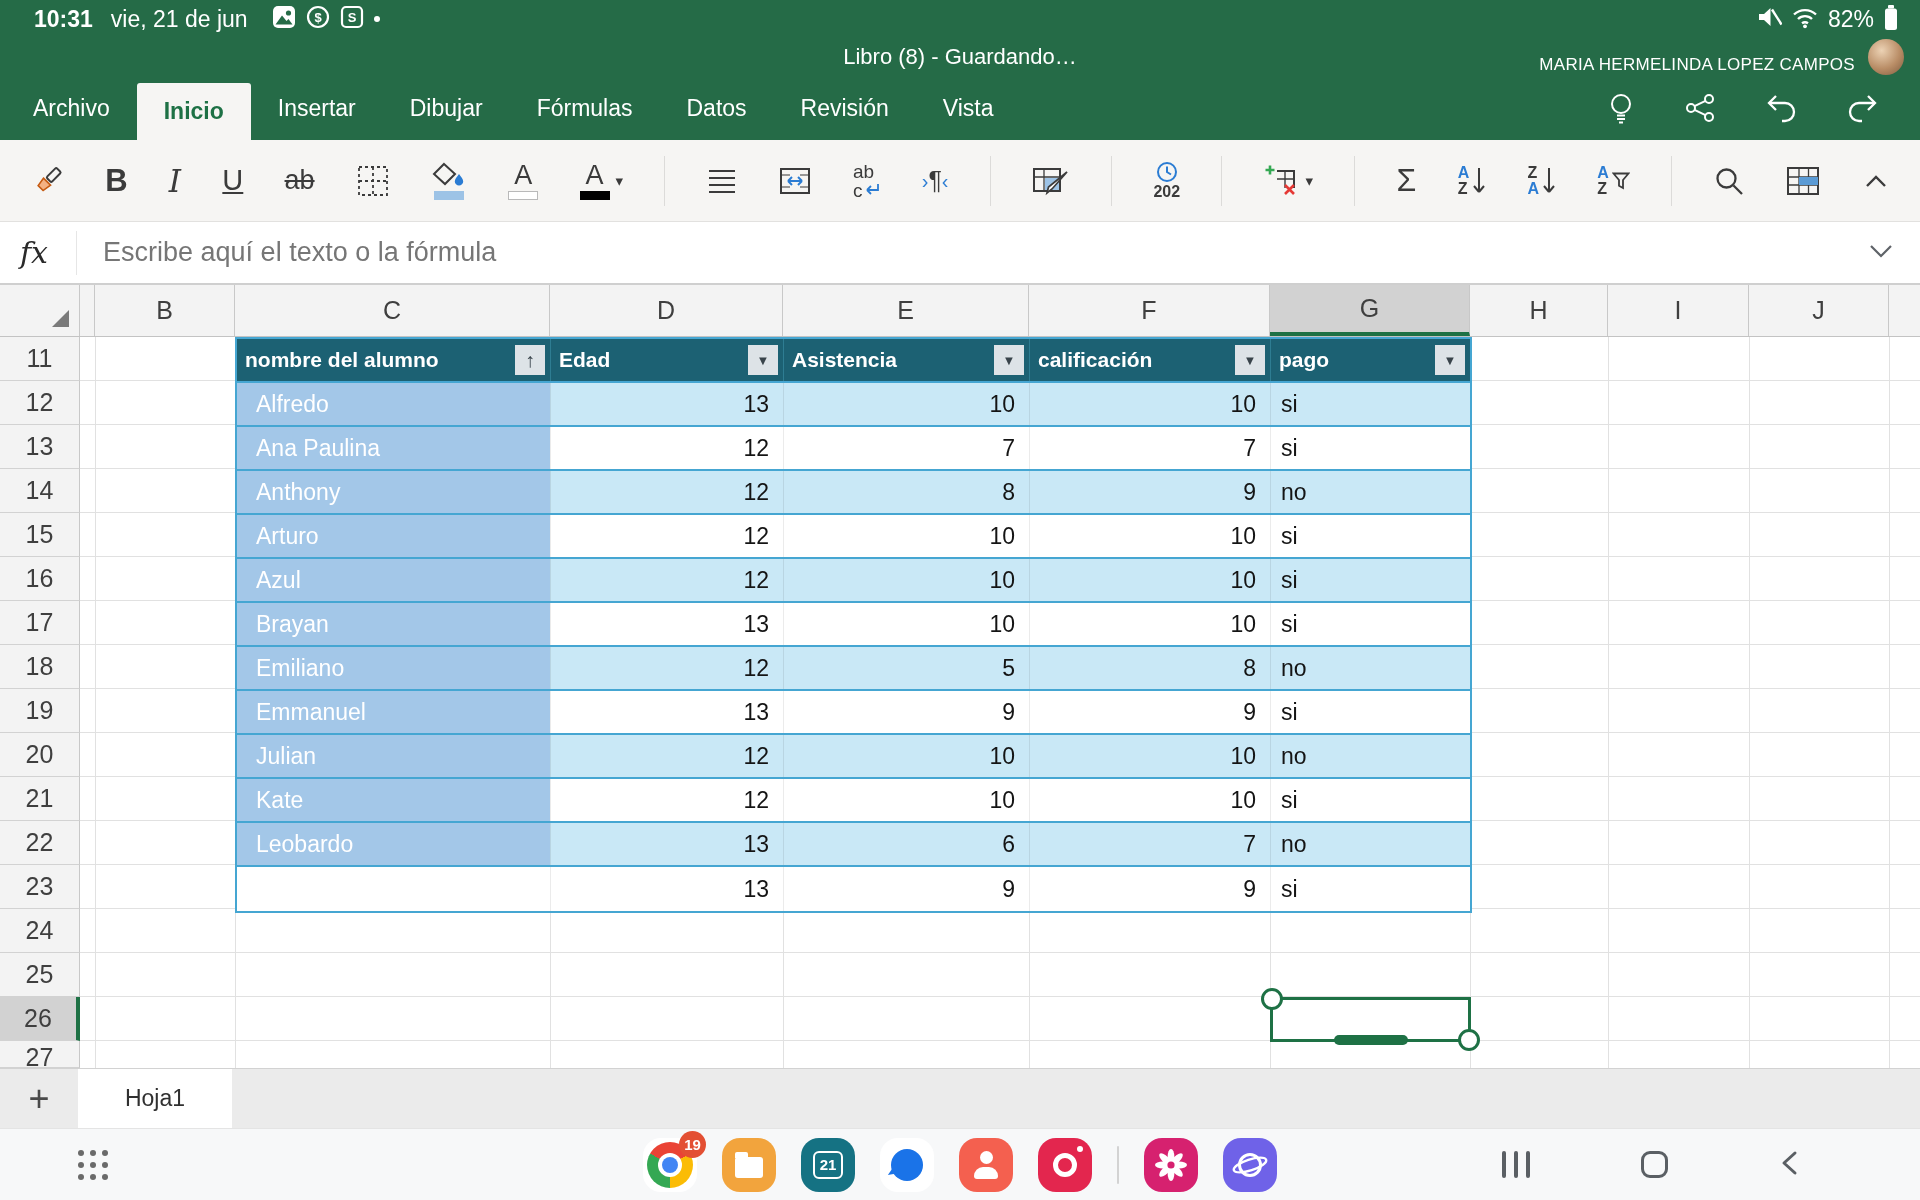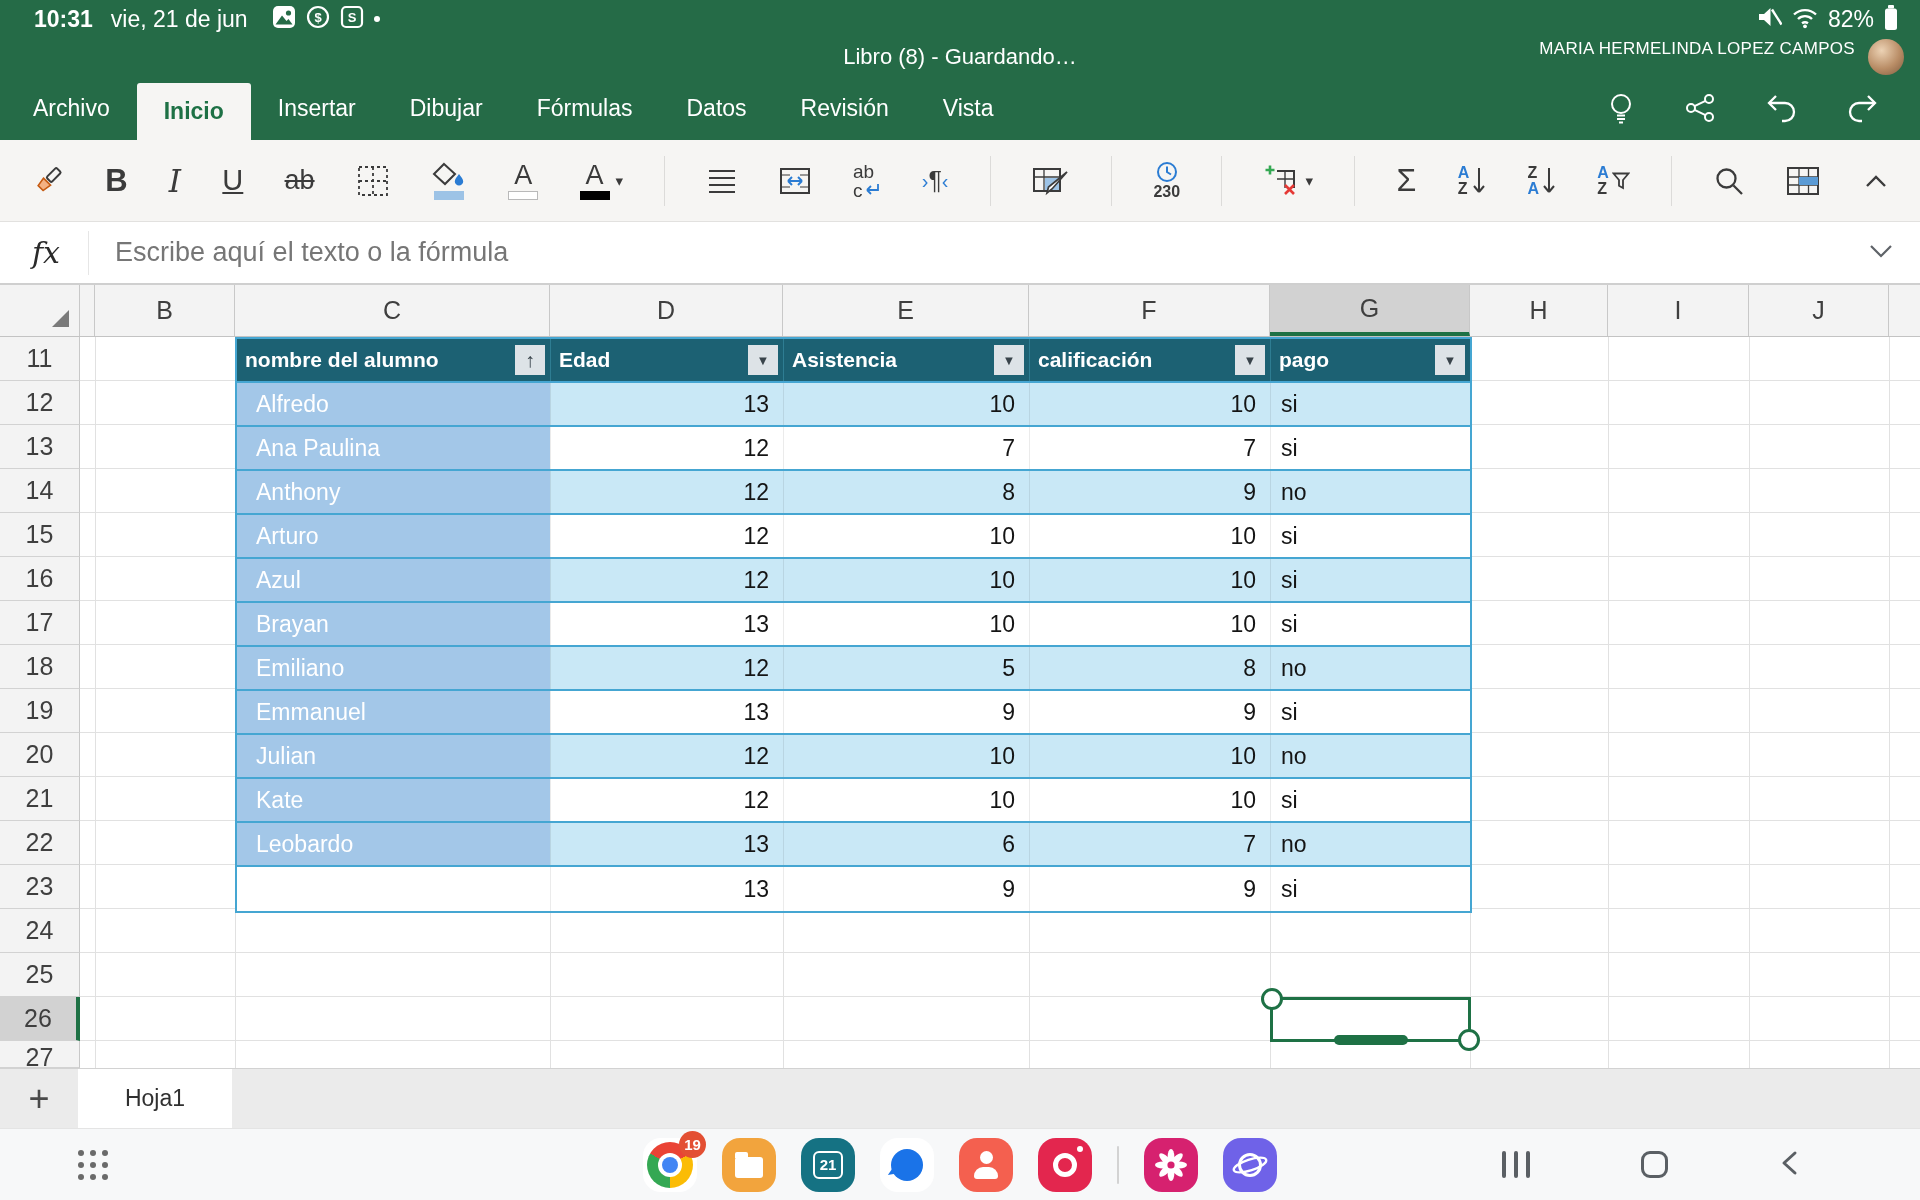--- a/index.html
+++ b/index.html
@@ -12,21 +12,21 @@
   .sb-time{font-size:23px;font-weight:600;}
   .sb-date{font-size:23px;}
   .sb-notifs{display:flex;align-items:center;gap:10px;margin-left:6px;}
   .sb-right{margin-left:auto;display:flex;align-items:center;gap:10px;padding-right:22px;}
   .sb-batt{font-size:23px;}
   .sb-dot{width:6px;height:6px;border-radius:50%;background:#fff;}
 
   
   .titlebar{height:38px;background:#256B47;position:relative;display:flex;align-items:center;color:#fff;}
   .doc-title{position:absolute;left:0;right:0;text-align:center;font-size:22px;}
-  .tb-right{margin-left:auto;display:flex;align-items:flex-start;gap:13px;padding-right:16px;z-index:1;}
+  .tb-right{margin-left:auto;display:flex;align-items:flex-end;gap:13px;padding-right:16px;z-index:1;}
   .user-name{font-size:17px;letter-spacing:.3px;}
   .avatar{width:36px;height:36px;border-radius:50%;background:radial-gradient(circle at 38% 32%,#ecd2b4,#b98d66 55%,#7d5a3e);}
 
   
   .tabs{height:64px;background:#256B47;display:flex;align-items:stretch;padding-left:6px;}
   .tab{display:flex;align-items:center;padding:0 27px;color:#fff;font-size:23px;cursor:default;}
   .tab.active{background:#f6f5f3;color:#1E7145;font-weight:bold;margin-top:7px;border-radius:3px 3px 0 0;text-align:right;}
   .tab-actions{margin-left:auto;display:flex;align-items:center;gap:48px;padding-right:40px;}
   .tab-actions svg{display:block;}
 
@@ -51,21 +51,21 @@
   .parait .pblue{color:#2b7cd3;font-size:20px;}
   .nfic{display:flex;flex-direction:column;align-items:center;line-height:1;}
   .nfic .nf-num{font-size:16px;font-weight:bold;margin-top:1px;}
   .g-sigma{font-size:32px;}
   .sortic{display:flex;align-items:center;gap:3px;}
   .sortic .lets{display:flex;flex-direction:column;line-height:1;font-size:16px;font-weight:bold;}
   .blue{color:#2b7cd3;}
 
   
   .formulabar{height:63px;background:#fff;display:flex;align-items:center;border-bottom:2px solid #cfcfcf;box-sizing:border-box;}
-  .fx{font-family:"DejaVu Serif",serif;font-style:italic;font-size:30px;color:#2a2a2a;padding:0 28px 0 32px;}
+  .fx{font-family:"DejaVu Serif",serif;font-style:italic;font-size:30px;color:#2a2a2a;padding:0 28px 0 20px;}
   .fx-sep{width:1px;height:44px;background:#e6e6e6;margin-right:26px;}
   .fb-placeholder{color:#767676;font-size:27px;flex:1;}
   .fb-chevron{padding-right:26px;}
 
   
   .grid{position:relative;height:783px;background:#fff;overflow:hidden;}
   .gridbody{position:absolute;left:80px;top:52px;right:0;bottom:0;background:repeating-linear-gradient(to bottom,#fff 0 43px,#e1e1e1 43px 44px);}
   .vline{position:absolute;top:52px;width:1px;height:731px;background:#e1e1e1;}
   .colhdr{position:absolute;left:0;top:0;width:1920px;height:52px;display:flex;background:#f3f3f3;border-bottom:1px solid #c3c3c3;box-sizing:border-box;z-index:4;}
   .ch{display:flex;align-items:center;justify-content:center;font-size:25px;color:#3f3f3f;border-right:1px solid #c8c8c8;box-sizing:border-box;height:100%;}
@@ -304,21 +304,21 @@
           <path d="M35 7L20 24l-5 4 1.5-6z" fill="#fff" stroke="#3b3b3b" stroke-width="1.7"></path>
         </svg>
       </span>
     <span class="tsep"></span>
     <span class="ti">
         <span class="nfic">
           <svg width="22" height="22" viewBox="0 0 22 22" fill="none" stroke="#2b7cd3" stroke-width="2">
             <circle cx="11" cy="11" r="9"></circle>
             <path d="M11 5.5V11l4 2.5"></path>
           </svg>
-          <span class="nf-num">230</span>
+          <span class="nf-num">202</span>
         </span>
       </span>
     <span class="tsep"></span>
     <span class="ti">
         <svg width="36" height="34" viewBox="0 0 36 34">
           <path d="M13 7h17v17" fill="none" stroke="#3b3b3b" stroke-width="2"></path>
           <path d="M13 15h17M21 7v17" stroke="#3b3b3b" stroke-width="1.4"></path>
           <path d="M6 1.5v9M1.5 6h9" stroke="#34A853" stroke-width="2.6"></path>
           <path d="M21 21l9 9M30 21l-9 9" stroke="#E53935" stroke-width="2.6"></path>
         </svg>

